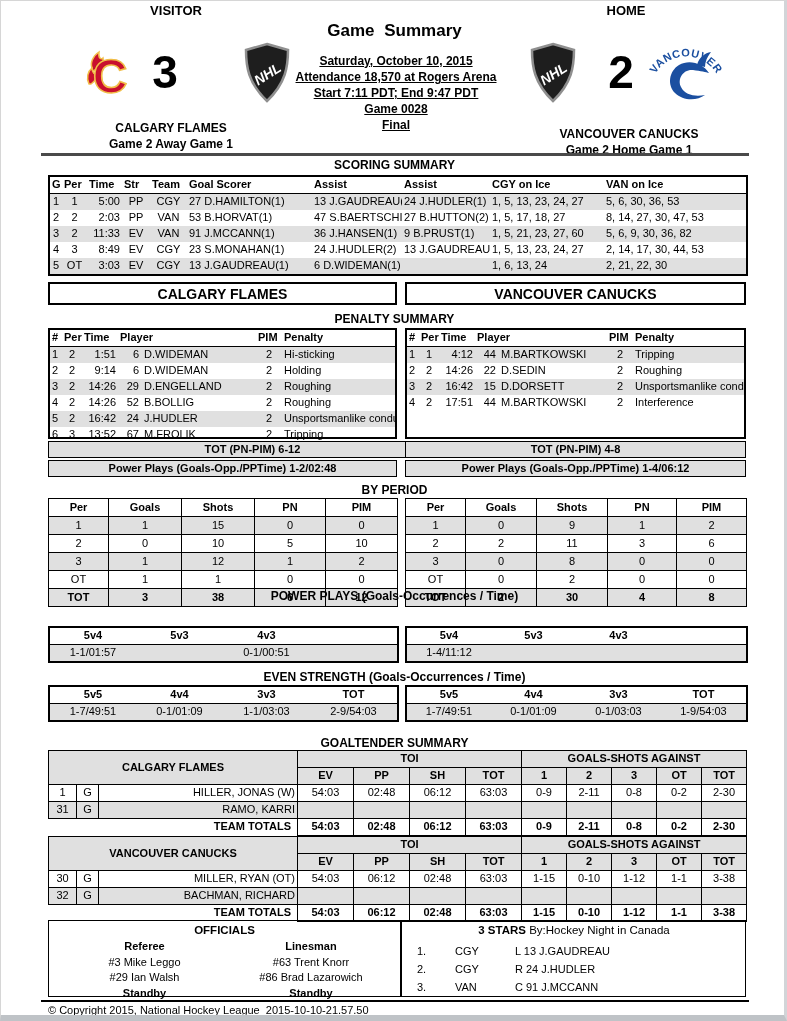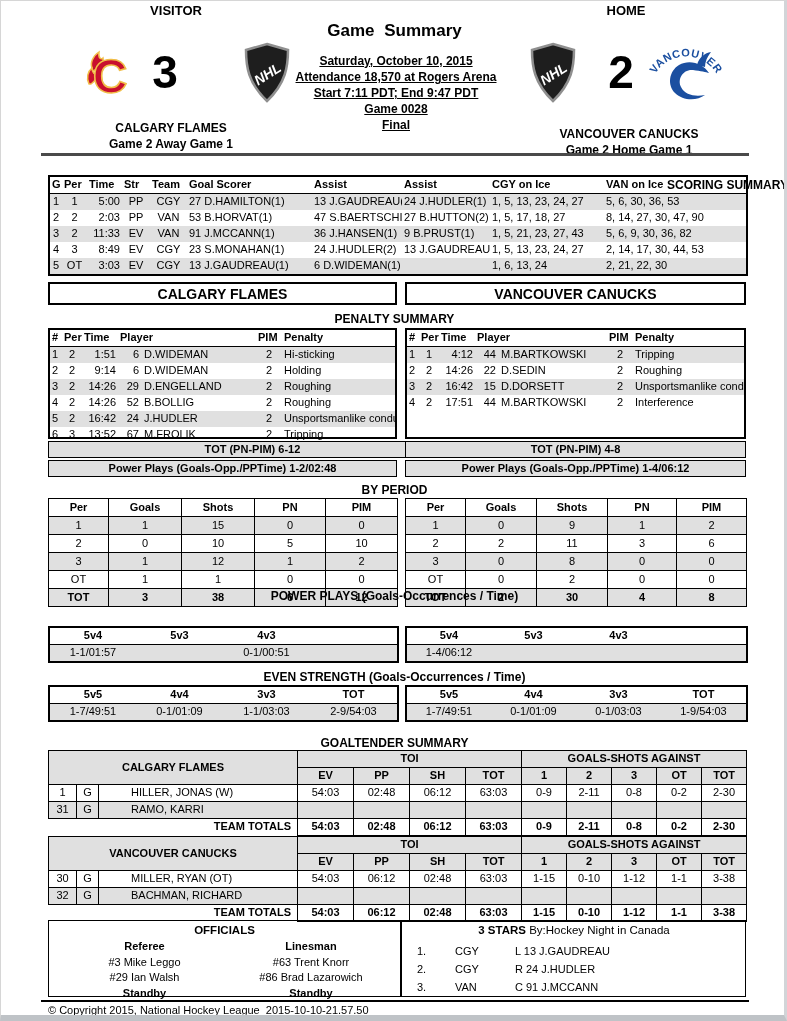--- a/index.html
+++ b/index.html
@@ -29,21 +29,21 @@
   
   .ppes{border:2px solid #000;}
   .ppes thead tr{border-bottom:1px solid #000;}
   .ppes th{text-align:center;}
   .ppes tbody tr{background:#e0e0e0;}
   .ppes tbody td{text-align:center;}
   
   .goalies thead th{background:#e0e0e0;}
   .goalies tbody tr:nth-child(even){background:#e0e0e0;}
   .goalies tbody td:nth-child(1),.goalies tbody td:nth-child(2){text-align:center;}
-  .goalies tbody td:nth-child(3){text-align:left;padding-left:32px;}
+  .goalies tbody td:nth-child(3){text-align:right;padding-left:32px;}
   .goalies tfoot td{font-weight:bold;}
   .goalies tfoot .totlabel{border:none;background:#fff;text-align:right;padding-right:6px;}
   
   .bar{position:absolute;border:1.5px solid #000;background:#e0e0e0;font-weight:bold;font-size:11px;
        text-align:center;line-height:15px;box-sizing:border-box;}
   .teambox{position:absolute;border:2px solid #000;font-weight:bold;font-size:14px;
            text-align:center;line-height:21px;box-sizing:border-box;background:#fff;}
   .pen-num{text-align:right;padding-right:3px;}
   .footer-line{position:absolute;background:#000;height:2px;}
   .copyright{position:absolute;font-size:11px;white-space:pre;}
@@ -110,21 +110,21 @@
     <div>CALGARY FLAMES</div>
     <div>Game 2 Away Game 1</div>
   </div>
   <div class="abs b ctr" style="left:528px;top:125px;width:200px;font-size:12px;line-height:16px;">
     <div>VANCOUVER CANUCKS</div>
     <div>Game 2 Home Game 1</div>
   </div>
 
   <div class="abs" style="left:40px;top:152px;width:708px;height:3px;background:#4a4a4a;"></div>
 
-  <div class="sec-title" style="top:177px;text-align:right;">SCORING SUMMARY</div>
+  <div class="sec-title" style="top:157px;">SCORING SUMMARY</div>
   <table class="abs boxtbl" style="left:47px;top:174px;width:698px;">
     <colgroup>
         <col style="width:13px">
         <col style="width:25px">
         <col style="width:35px">
         <col style="width:28px">
         <col style="width:37px">
         <col style="width:125px">
         <col style="width:90px">
         <col style="width:88px">
@@ -161,32 +161,32 @@
         <tr>
           <td class="c">2</td>
           <td class="c">2</td>
           <td class="r">2:03</td>
           <td class="c">PP</td>
           <td class="c">VAN</td>
           <td class="l">53 B.HORVAT(1)</td>
           <td class="l">47 S.BAERTSCHI(1)</td>
           <td class="l">27 B.HUTTON(2)</td>
           <td class="l">1, 5, 17, 18, 27</td>
-          <td class="l">8, 14, 27, 30, 47, 90</td>
+          <td class="l">8, 14, 27, 30, 47, 53</td>
         </tr>
         <tr>
           <td class="c">3</td>
           <td class="c">2</td>
           <td class="r">11:33</td>
           <td class="c">EV</td>
           <td class="c">VAN</td>
           <td class="l">91 J.MCCANN(1)</td>
           <td class="l">36 J.HANSEN(1)</td>
           <td class="l">9 B.PRUST(1)</td>
-          <td class="l">1, 5, 21, 23, 27, 43</td>
+          <td class="l">1, 5, 21, 23, 27, 60</td>
           <td class="l">5, 6, 9, 30, 36, 82</td>
         </tr>
         <tr>
           <td class="c">4</td>
           <td class="c">3</td>
           <td class="r">8:49</td>
           <td class="c">EV</td>
           <td class="c">CGY</td>
           <td class="l">23 S.MONAHAN(1)</td>
           <td class="l">24 J.HUDLER(2)</td>
@@ -507,21 +507,21 @@
     <thead>
         <tr>
       <th>5v4</th>
       <th>5v3</th>
       <th>4v3</th>
       <th></th>
     </tr>
       </thead>
     <tbody>
         <tr>
-          <td>1-4/06:12</td>
+          <td>1-4/11:12</td>
           <td></td>
           <td></td>
           <td></td>
         </tr>
       </tbody>
   </table>
 
   <div class="sec-title" style="top:669px;">EVEN STRENGTH (Goals-Occurrences / Time)</div>
   <table class="abs ppes" style="left:47px;top:684px;width:349px;">
     <colgroup>

